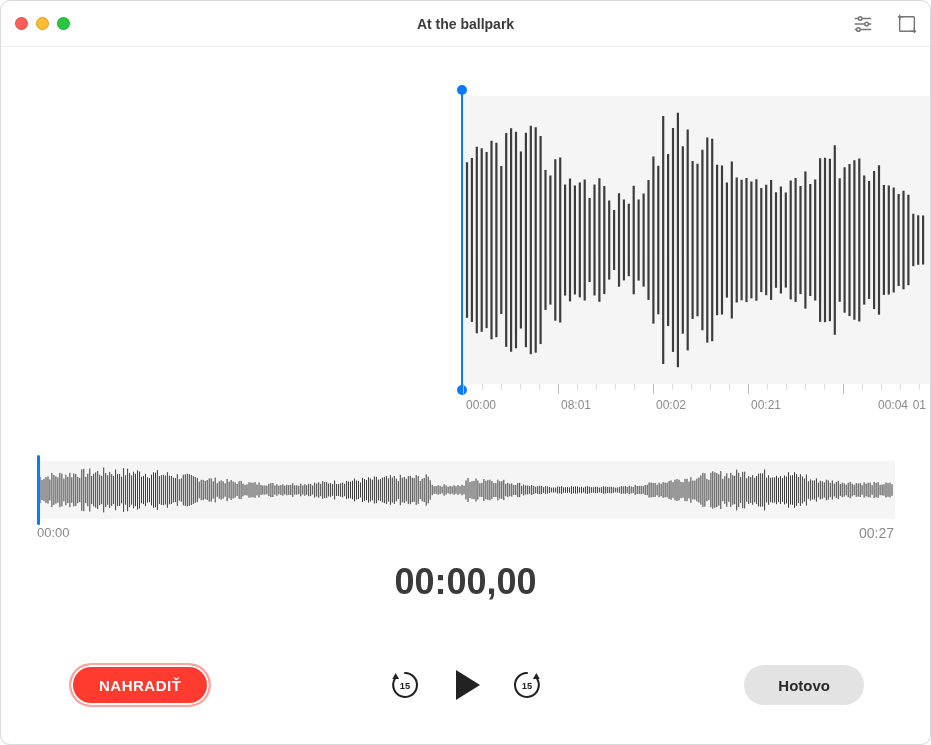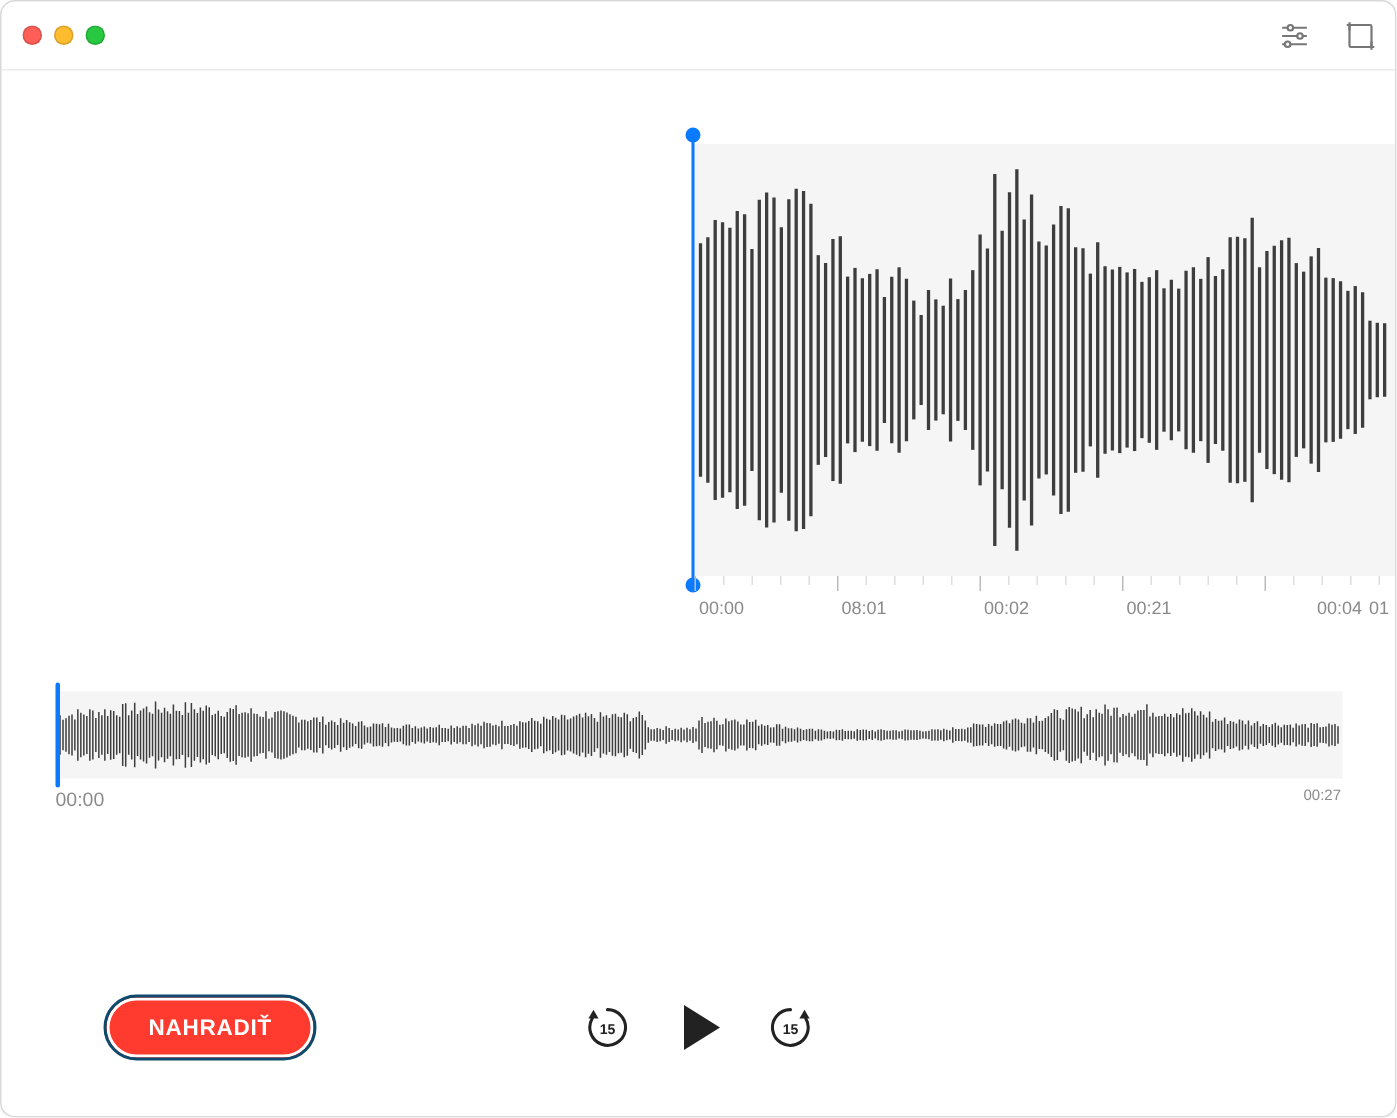--- a/index.html
+++ b/index.html
@@ -147,21 +147,21 @@
     position:absolute;
     top: 524px;
     left: 36px;
     font-size:13px;
     color:#8a8a8a;
   }
   .ov-right {
     position:absolute;
     top: 524px;
     right: 36px;
-    font-size:10px;
+    font-size:14px;
     color:#8a8a8a;
   }
 
   
   .bigtime {
     position:absolute;
     top: 560px;
     left:0; right:0;
     text-align:center;
     font-size: 36px;
@@ -177,21 +177,21 @@
     left: 0; right: 0;
     height: 70px;
     display:flex;
     align-items:center;
     justify-content:center;
   }
   .btn-replace {
     position:absolute;
     left: 68px;
     background:#ff3b30;
-    border: 2px solid #0c4a6e;
+    border: 2px solid #fca5a5;
     border-radius: 28px;
     padding: 0 28px;
     height: 44px;
     color:#fff;
     font-weight:700;
     font-size:15px;
     letter-spacing:0.5px;
     box-shadow: 0 0 0 2px #fff inset, 0 0 0 2px rgba(0,0,0,0) ;
     cursor:pointer;
   }
@@ -223,20 +223,21 @@
 <body>
 
 <div class="window">
 
   <div class="titlebar">
     <div class="traffic">
       <div class="tdot red"></div>
       <div class="tdot yellow"></div>
       <div class="tdot green"></div>
     </div>
+    <div class="title">At the ballpark</div>
     <div class="tb-right">
       <svg class="tb-icon" viewBox="0 0 24 24">
         <line x1="3" y1="6" x2="21" y2="6"></line>
         <line x1="3" y1="12" x2="21" y2="12"></line>
         <line x1="3" y1="18" x2="21" y2="18"></line>
         <circle cx="9" cy="6" r="2" fill="#fff"></circle>
         <circle cx="16" cy="12" r="2" fill="#fff"></circle>
         <circle cx="7" cy="18" r="2" fill="#fff"></circle>
       </svg>
       <svg class="tb-icon" viewBox="0 0 24 24">
@@ -815,20 +816,21 @@
         <line x1="849.0" x2="849.0" y1="21.4" y2="36.6" stroke="#3d3d3d" stroke-width="1"></line>
         <line x1="851.0" x2="851.0" y1="22.2" y2="35.8" stroke="#3d3d3d" stroke-width="1"></line>
         <line x1="853.0" x2="853.0" y1="21.6" y2="36.4" stroke="#3d3d3d" stroke-width="1"></line>
         <line x1="855.0" x2="855.0" y1="23.2" y2="34.8" stroke="#3d3d3d" stroke-width="1"></line>
       </svg>
   </div>
   <div class="ov-playhead"></div>
   <div class="ov-left">00:00</div>
   <div class="ov-right">00:27</div>
 
+  <div class="bigtime">00:00,00</div>
 
   <div class="controls">
     <button class="btn-replace">
       <span class="inner">NAHRADIŤ</span>
     </button>
 
     <div class="center-controls">
       <svg class="skip-icon" viewBox="0 0 40 40">
         <path d="M20 6 A14 14 0 1 1 8 13" fill="none" stroke="#222" stroke-width="2.4" stroke-linecap="round"></path>
         <polygon points="13,13 5,13 9,6" fill="#222"></polygon>
@@ -839,15 +841,18 @@
         <polygon points="10,5 10,35 34,20" fill="#222"></polygon>
       </svg>
 
       <svg class="skip-icon" viewBox="0 0 40 40">
         <path d="M20 6 A14 14 0 1 0 32 13" fill="none" stroke="#222" stroke-width="2.4" stroke-linecap="round"></path>
         <polygon points="27,13 35,13 31,6" fill="#222"></polygon>
         <text x="20" y="25" font-size="11" font-weight="700" text-anchor="middle" fill="#222">15</text>
       </svg>
     </div>
 
+    <button class="btn-done">
+      <span>Hotovo</span>
+    </button>
   </div>
 
 </div>
 
 </body></html>

